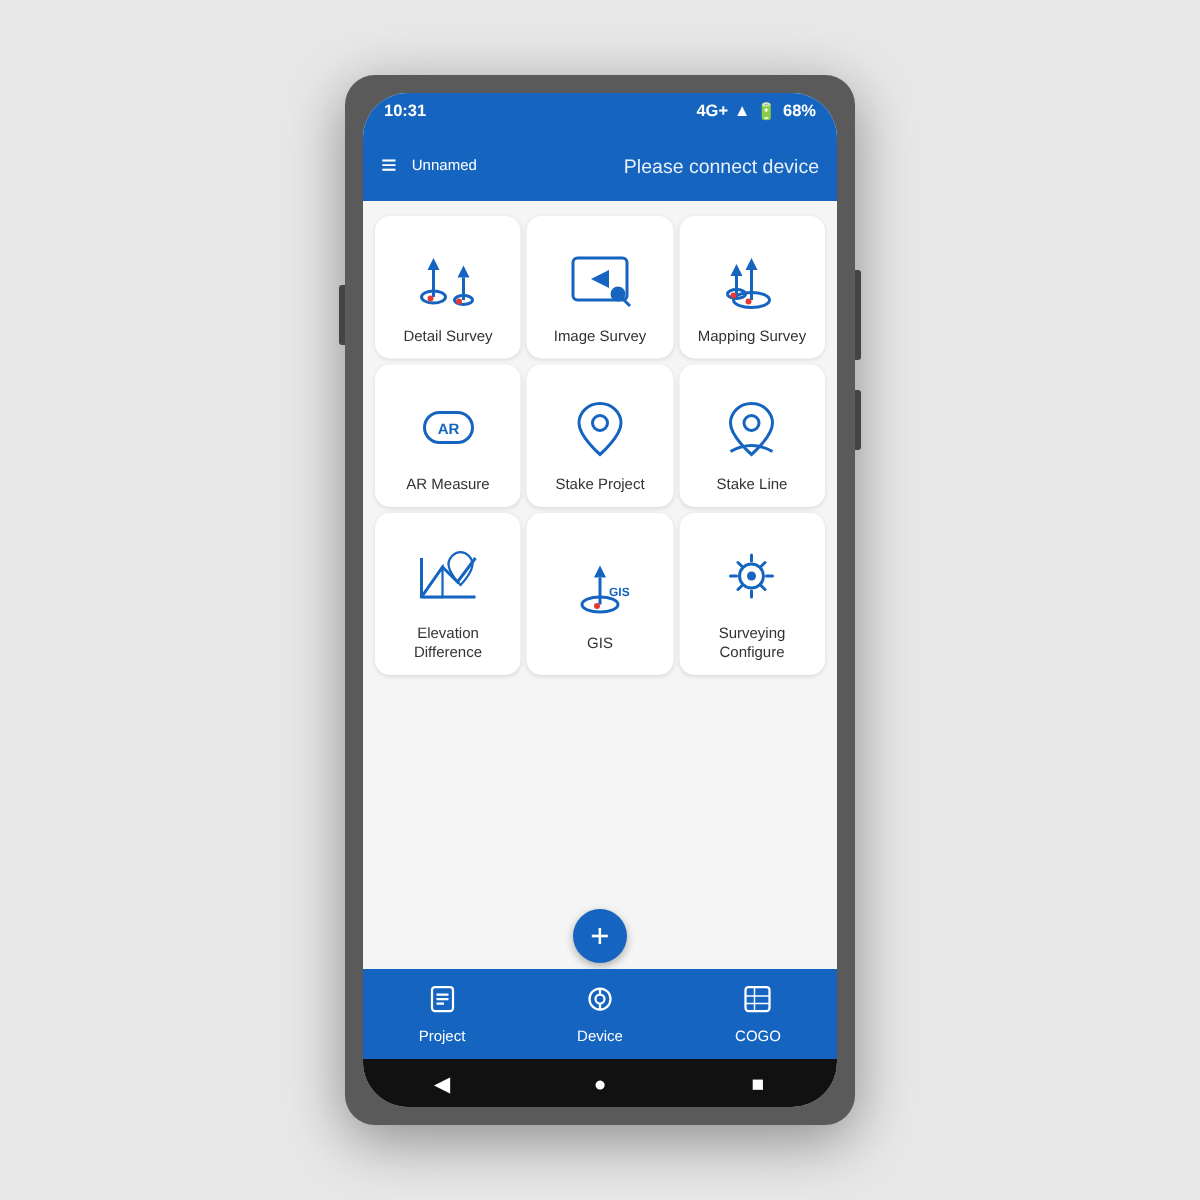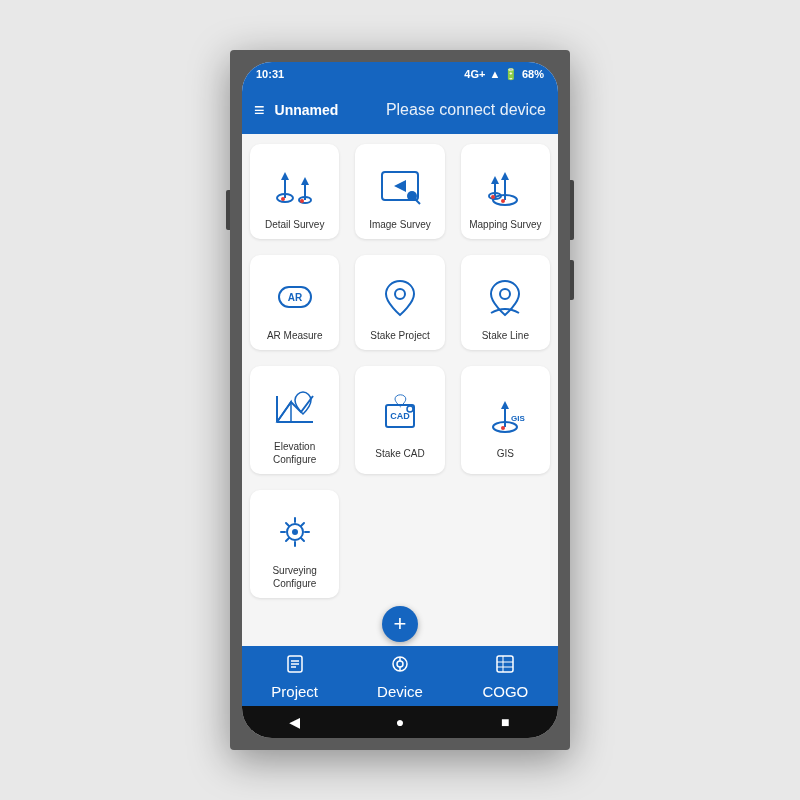--- a/index.html
+++ b/index.html
@@ -10,21 +10,21 @@
       display: flex;
       align-items: center;
       justify-content: center;
       font-family: Arial, sans-serif;
     }
 
     .phone-outer {
       width: 340px;
       height: 700px;
       background: #5a5a5a;
-      border-radius: 4px;
+      border-radius: 20px;
       padding: 12px;
       box-shadow: 0 10px 40px rgba(0,0,0,0.4);
       position: relative;
     }
 
     .phone-inner {
       width: 100%;
       height: 100%;
       background: #fff;
       border-radius: 30px;
@@ -56,43 +56,43 @@
       background: #1565C0;
       color: white;
       display: flex;
       align-items: center;
       padding: 8px 12px;
       height: 48px;
       gap: 10px;
     }
 
     .app-bar-title {
-      font-size: 14px;
-      font-weight: bold;
+      font-size: 10px;
+      font-weight: normal;
     }
 
     .app-bar-right {
       margin-left: auto;
-      font-size: 16px;
+      font-size: 13px;
       opacity: 0.9;
     }
 
     
     .content {
       flex: 1;
       background: #f5f5f5;
       overflow-y: auto;
       padding: 10px 8px;
     }
 
     
     .grid {
       display: grid;
       grid-template-columns: repeat(3, 1fr);
-      gap: 16px;
+      gap: 4px;
     }
 
     .grid-item {
       background: white;
       border-radius: 10px;
       display: flex;
       flex-direction: column;
       align-items: center;
       justify-content: center;
       padding: 12px 6px 8px;
@@ -143,21 +143,21 @@
 
     .nav-item.active {
       background: rgba(255,255,255,0.15);
     }
 
     .nav-icon {
       font-size: 20px;
     }
 
     .nav-label {
-      font-size: 15px;
+      font-size: 10px;
       color: white;
     }
 
     
     .system-nav {
       background: #111;
       height: 32px;
       display: flex;
       align-items: center;
       justify-content: space-around;
@@ -333,34 +333,23 @@
         <div class="grid-item">
           <div class="icon-box">
             <svg viewBox="0 0 52 52" fill="none">
               <path d="M8 40 L22 20 L32 30 L44 14" stroke="#1565C0" stroke-width="2" fill="none"></path>
               <path d="M8 40 L22 40 L22 20Z" stroke="#1565C0" stroke-width="1.5" fill="none"></path>
               <path d="M8 40 L44 40" stroke="#1565C0" stroke-width="2"></path>
               <path d="M8 14 L8 40" stroke="#1565C0" stroke-width="2"></path>
               <path d="M44 10 C40 10 36 14 36 18 C36 24 44 32 44 32 C44 32 52 24 52 18 C52 14 48 10 44 10Z" stroke="#1565C0" stroke-width="1.5" fill="none" transform="translate(-10,0)"></path>
             </svg>
           </div>
-          <span class="item-label">Elevation Configure</span>
-        </div>
-
-        <div class="grid-item">
-          <div class="icon-box">
-            <svg viewBox="0 0 52 52" fill="none">
-              <rect x="12" y="16" width="28" height="22" rx="2" stroke="#1565C0" stroke-width="2" fill="none"></rect>
-              <text x="26" y="30" text-anchor="middle" font-size="9" font-weight="bold" fill="#1565C0">CAD</text>
-              <path d="M26 10 C21 10 17 13 17 17 C17 22 26 30 26 30 C26 30 35 22 35 17 C35 13 31 10 26 10Z" stroke="#1565C0" stroke-width="1.5" fill="none" transform="translate(0,-2) scale(0.6) translate(18,3)"></path>
-              <circle cx="36" cy="20" r="3" stroke="#1565C0" stroke-width="1.5" fill="none"></circle>
-            </svg>
-          </div>
-          <span class="item-label">Stake CAD</span>
-        </div>
+          <span class="item-label">Elevation Difference</span>
+        </div>
+
 
 
 
         <div class="grid-item">
           <div class="icon-box">
             <svg viewBox="0 0 52 52" fill="none">
               <ellipse cx="26" cy="38" rx="12" ry="5" stroke="#1565C0" stroke-width="2" fill="none"></ellipse>
               <line x1="26" y1="38" x2="26" y2="20" stroke="#1565C0" stroke-width="2"></line>
               <polygon points="22,20 26,12 30,20" fill="#1565C0"></polygon>
               <circle cx="24" cy="39" r="2" fill="#e53935"></circle>

